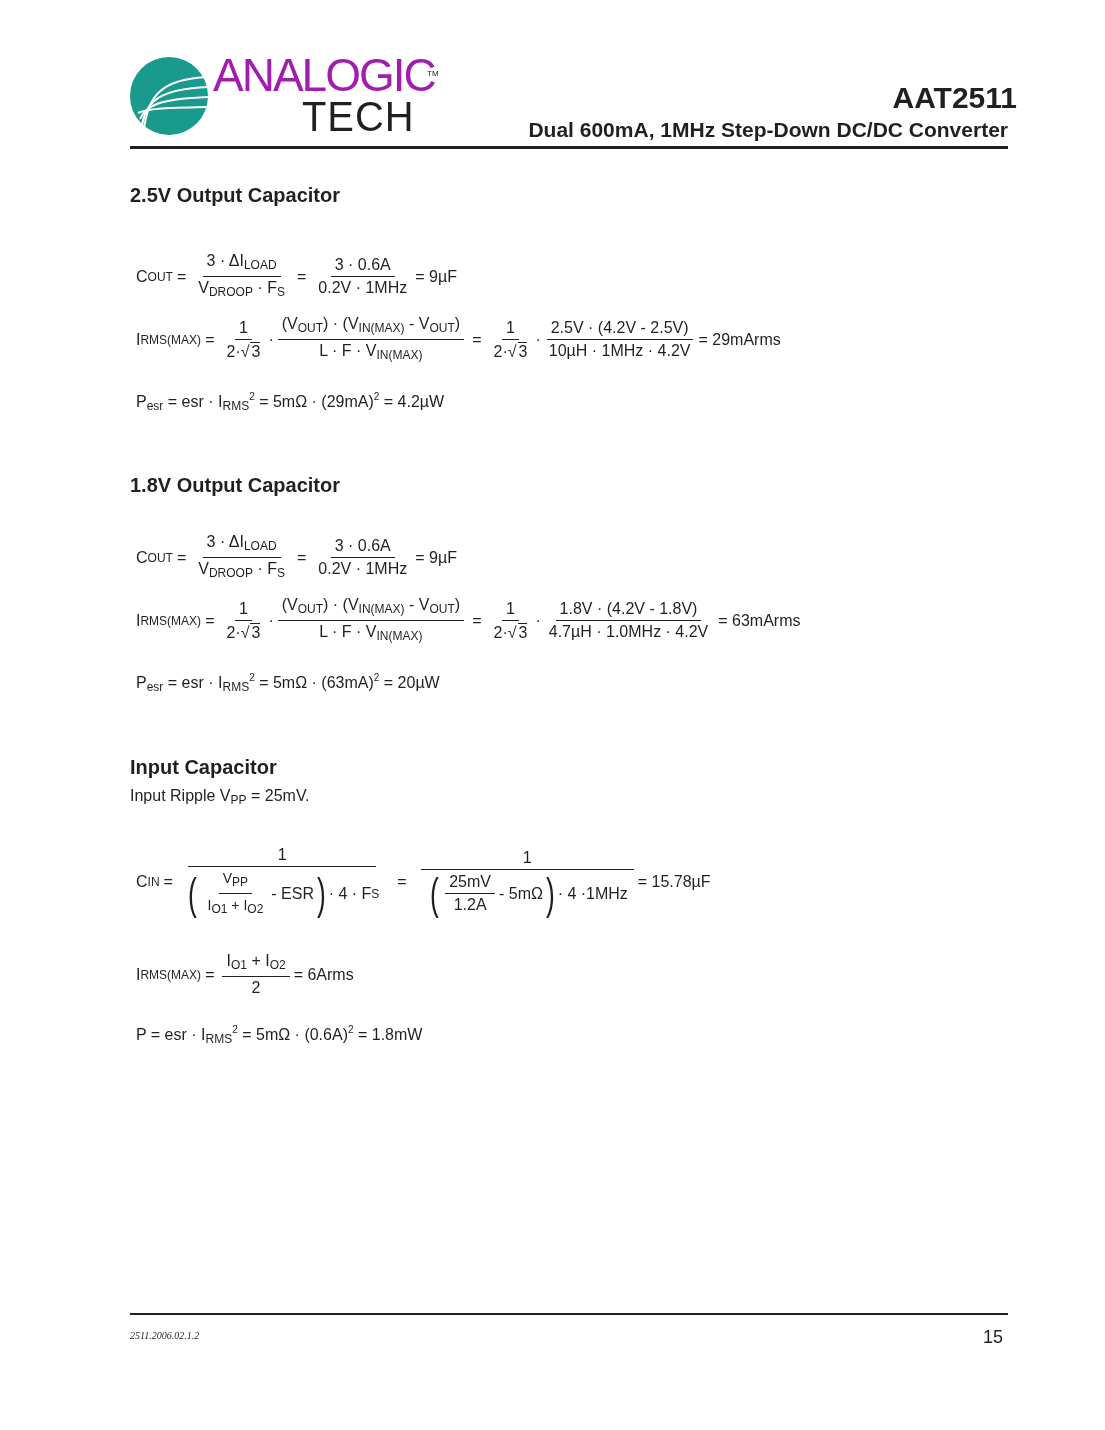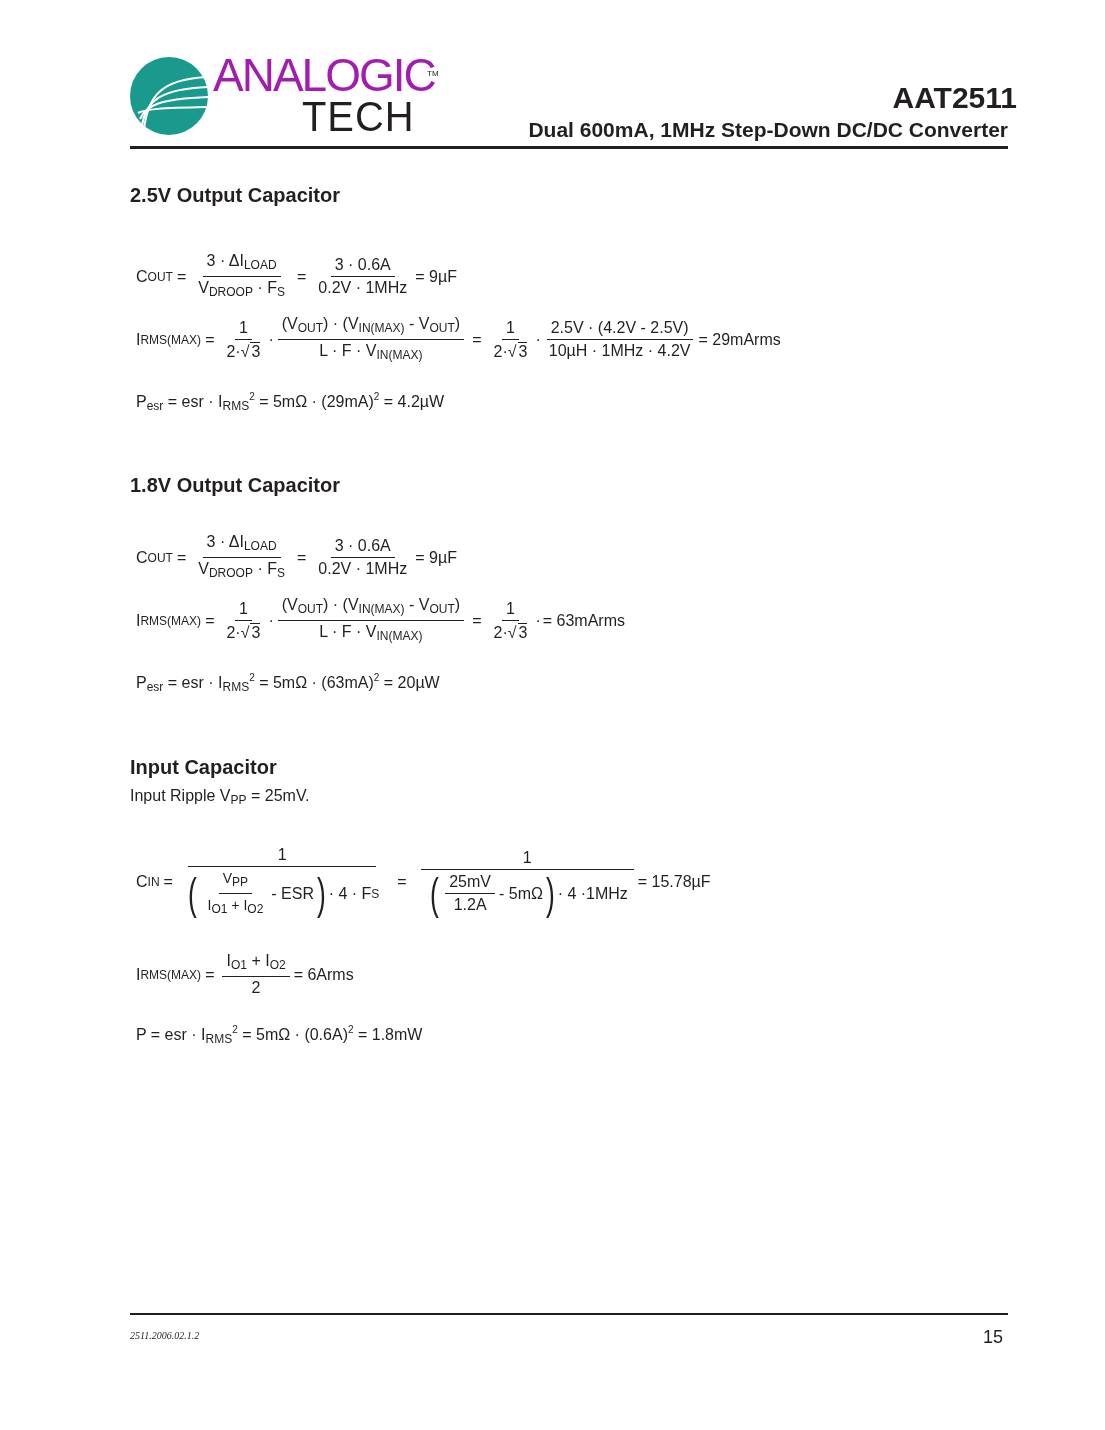--- a/index.html
+++ b/index.html
@@ -133,20 +133,24 @@
   <span class="frac">
     <span class="num"><span>(V</span><sub>OUT</sub><span>) · (V</span><sub>IN(MAX)</sub><span> - V</span><sub>OUT</sub><span>)</span></span>
     <span class="den"><span>L · F · V</span><sub>IN(MAX)</sub></span>
   </span>
   <span class="sym">=</span>
   <span class="frac">
     <span class="num">1</span>
     <span class="den"><span>2·</span>√<span class="sqrt">3</span></span>
   </span>
   <span>·</span>
+  <span class="frac">
+    <span class="num">1.8V · (4.2V - 1.8V)</span>
+    <span class="den">4.7µH · 1.0MHz · 4.2V</span>
+  </span>
   <span style="margin-left:2px">= 63mArms</span>
 </div>
 
 <div class="eq" style="left:136px; top:669px">
   <span>P</span><sub>esr</sub><span> = esr · I</span><sub>RMS</sub><sup>2</sup><span> = 5mΩ · (63mA)</span><sup>2</sup><span> = 20µW</span>
 </div>
 
 <h2 style="top:756px">Input Capacitor</h2>
 <div class="text" style="left:130px; top:787px">
   <span>Input Ripple V</span><sub>PP</sub><span> = 25mV.</span>

